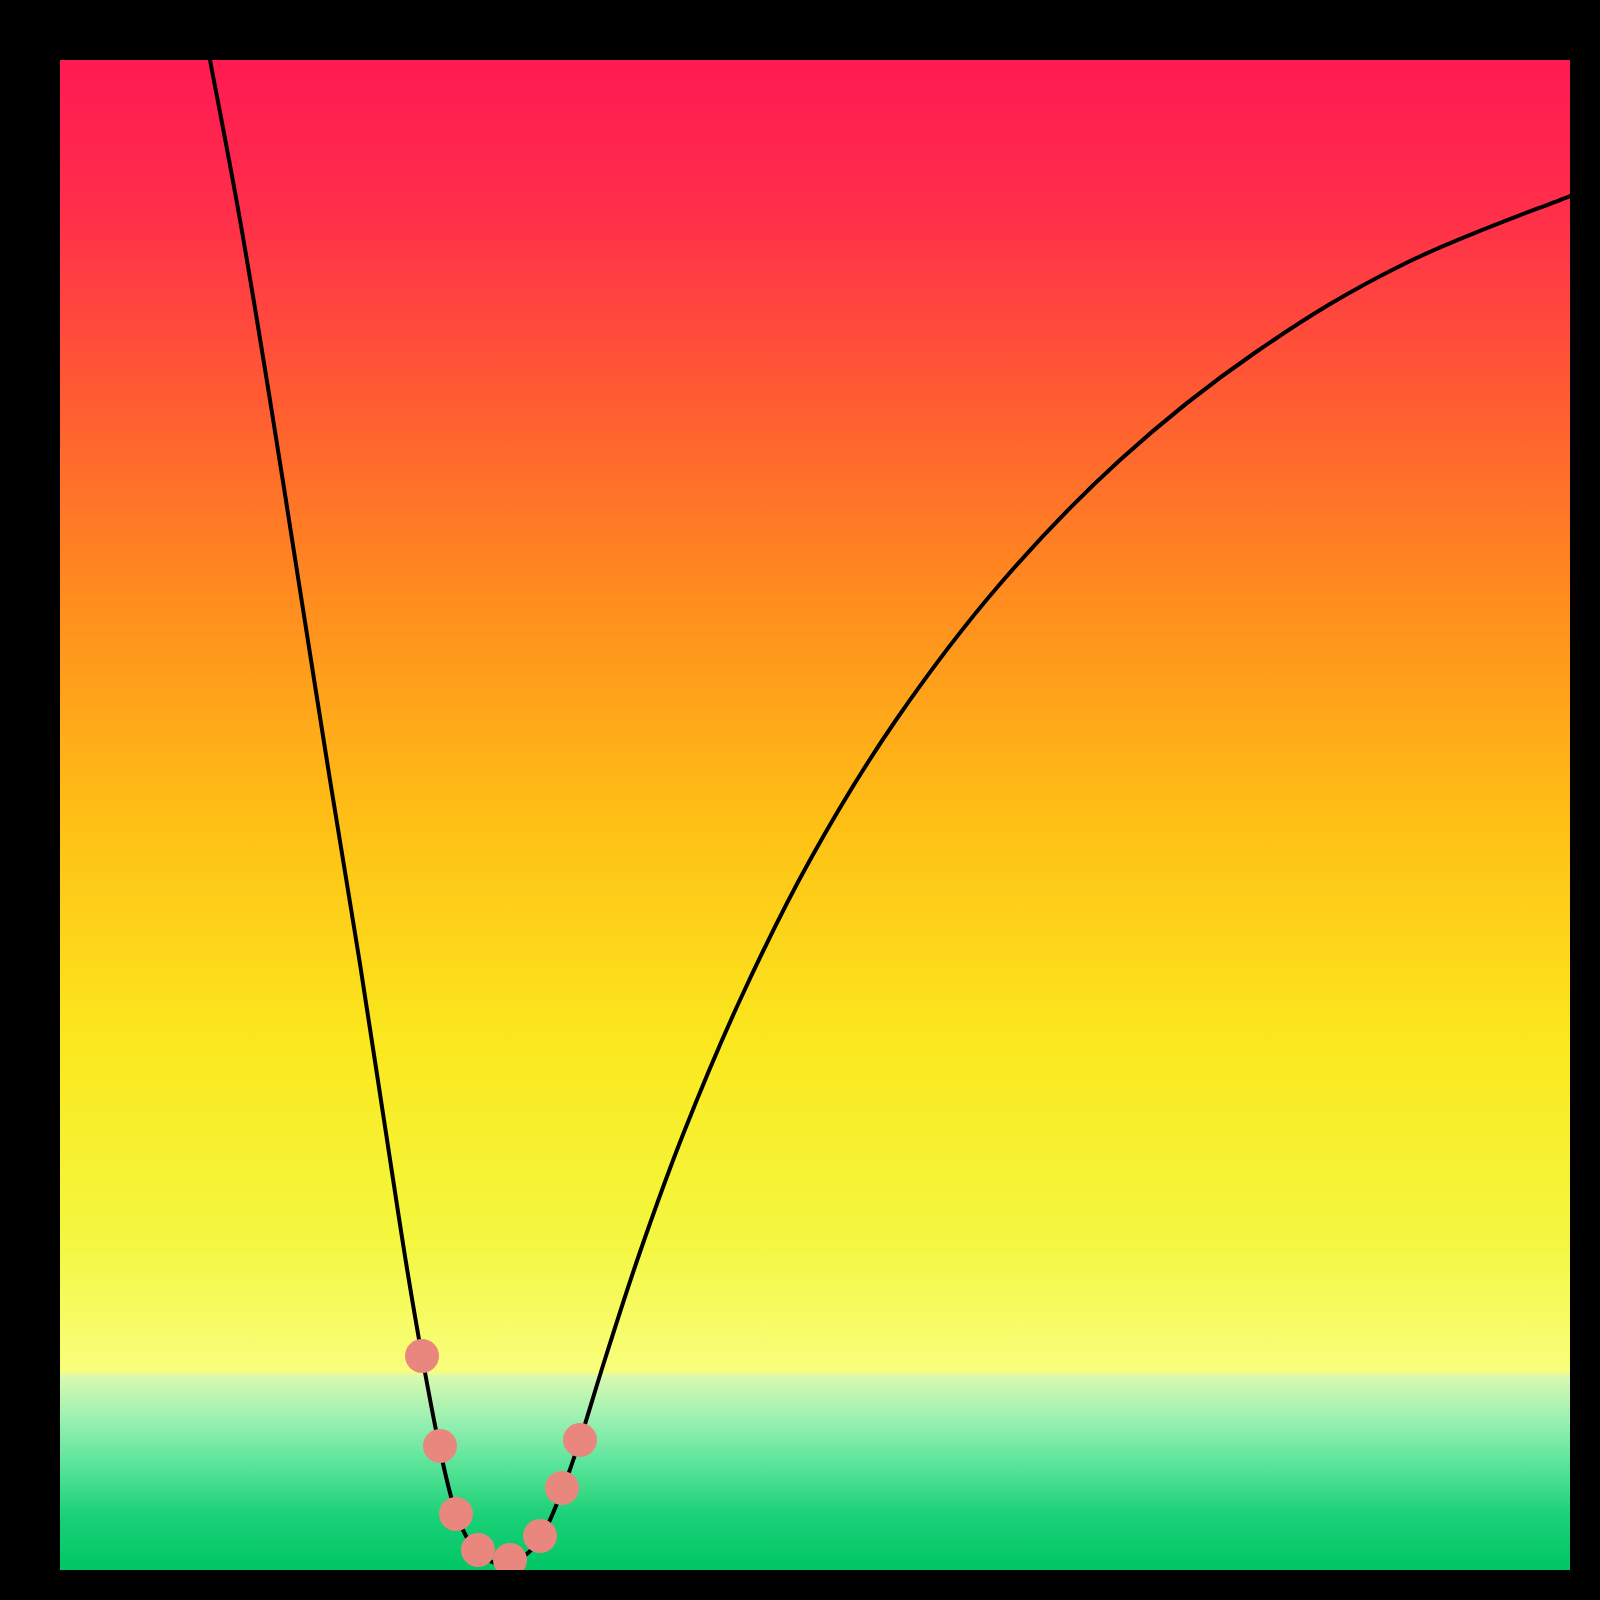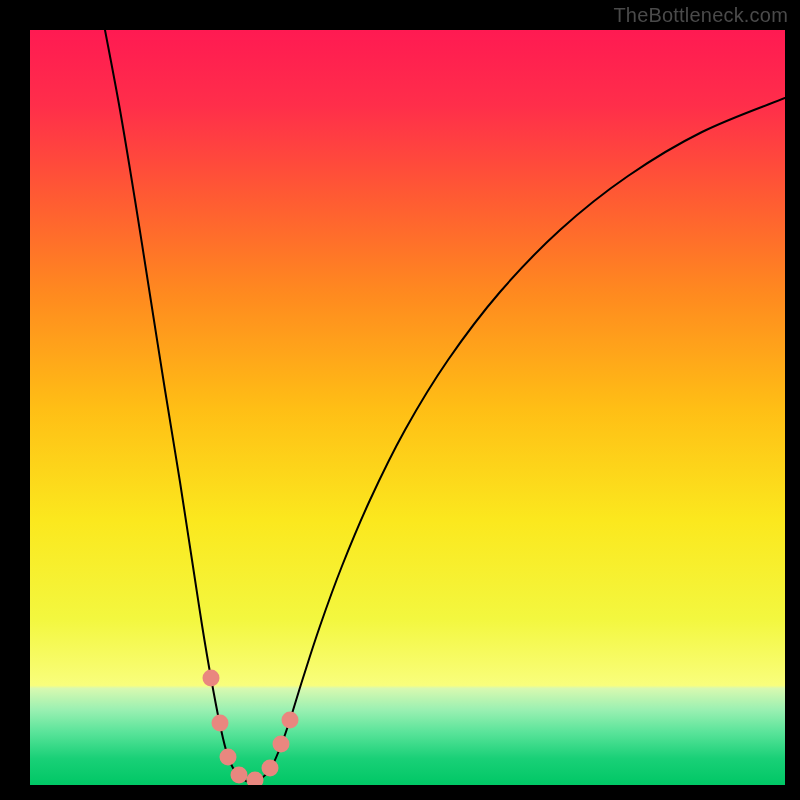--- a/index.html
+++ b/index.html
@@ -38,21 +38,20 @@
   }
   .plot-area svg {
     display: block;
   }
 </style>
 </head>
 <body>
 
 <div class="stage">
 
-  <div class="watermark">TheBottleneck.com</div>
 
   <div class="plot-area">
     <svg id="plot-svg" viewBox="0 0 755 755" width="755" height="755" preserveAspectRatio="none">
       <defs>
         <linearGradient id="bgGrad" x1="0" y1="0" x2="0" y2="1">
             <stop offset="0.00%" stop-color="#ff1a52"></stop>
             <stop offset="10.00%" stop-color="#ff2e4a"></stop>
             <stop offset="22.00%" stop-color="#ff5a33"></stop>
             <stop offset="35.00%" stop-color="#ff8a1f"></stop>
             <stop offset="50.00%" stop-color="#ffbe15"></stop>

